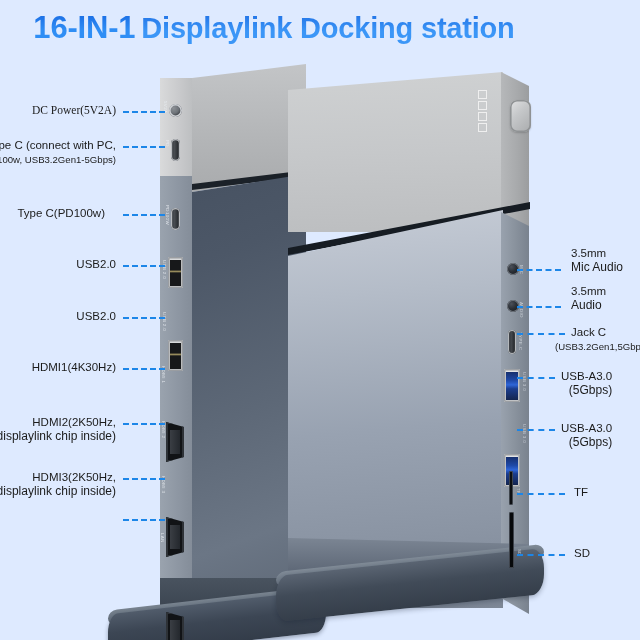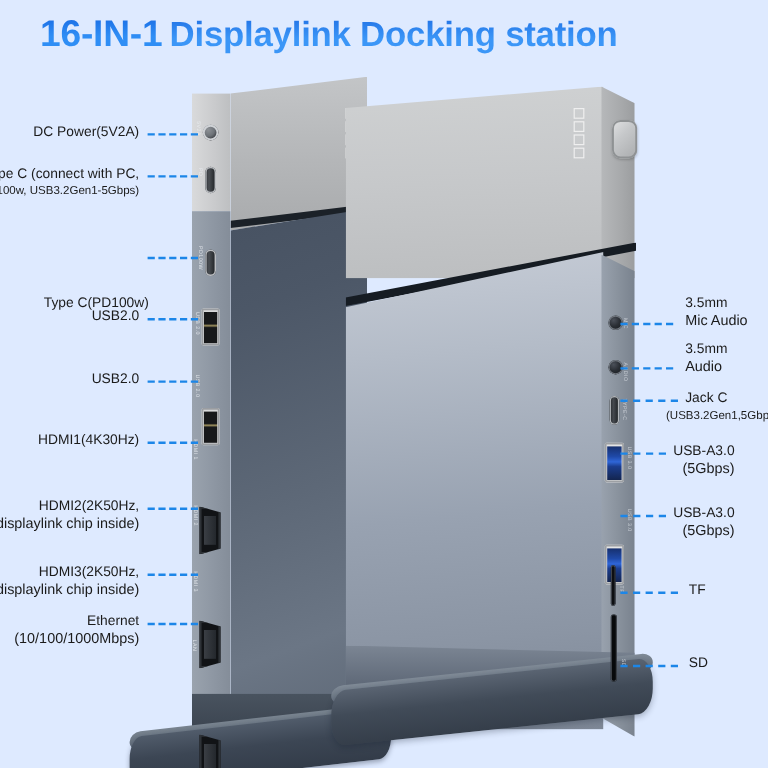--- a/index.html
+++ b/index.html
@@ -310,30 +310,30 @@
   <div class="dash" style="left:123px;top:111px;width:42px;"></div>
   <div class="dash" style="left:123px;top:146px;width:42px;"></div>
   <div class="dash" style="left:123px;top:214px;width:42px;"></div>
   <div class="dash" style="left:123px;top:265px;width:42px;"></div>
   <div class="dash" style="left:123px;top:317px;width:42px;"></div>
   <div class="dash" style="left:123px;top:368px;width:42px;"></div>
   <div class="dash" style="left:123px;top:423px;width:42px;"></div>
   <div class="dash" style="left:123px;top:478px;width:42px;"></div>
   <div class="dash" style="left:123px;top:519px;width:42px;"></div>
 
-  <div class="lbl r" style="right:524px;top:104px;">
+  <div class="lbl r" style="right:524px;top:104px;font-family:Liberation Serif, serif;">
     <span>DC Power(5V2A)</span>
   </div>
 
   <div class="lbl r" style="right:524px;top:139px;">
     <span>Type C (connect with PC,</span>
     <span class="sub">PD100w, USB3.2Gen1-5Gbps)</span>
   </div>
 
-  <div class="lbl r" style="right:516px;top:207px;margin-top:40px;">
+  <div class="lbl r" style="right:535px;top:207px;">
     <span>Type C(PD100w)</span>
   </div>
 
   <div class="lbl r" style="right:524px;top:258px;">
     <span>USB2.0</span>
   </div>
 
   <div class="lbl r" style="right:524px;top:310px;">
     <span>USB2.0</span>
   </div>
@@ -345,24 +345,20 @@
   <div class="lbl r" style="right:524px;top:416px;">
     <span>HDMI2(2K50Hz,</span>
     <span class="sub big">displaylink chip inside)</span>
   </div>
 
   <div class="lbl r" style="right:524px;top:471px;">
     <span>HDMI3(2K50Hz,</span>
     <span class="sub big">displaylink chip inside)</span>
   </div>
 
-  <div class="lbl r" style="right:524px;top:512px;">
-    <span>Ethernet</span>
-    <span class="sub big">(10/100/1000Mbps)</span>
-  </div>
 
   <div class="dash" style="left:517px;top:269px;width:44px;"></div>
   <div class="dash" style="left:517px;top:306px;width:44px;"></div>
   <div class="dash" style="left:517px;top:333px;width:48px;"></div>
   <div class="dash" style="left:517px;top:377px;width:38px;"></div>
   <div class="dash" style="left:517px;top:429px;width:38px;"></div>
   <div class="dash" style="left:517px;top:493px;width:48px;"></div>
   <div class="dash" style="left:517px;top:554px;width:48px;"></div>
 
   <div class="lbl l" style="left:571px;top:247px;">

